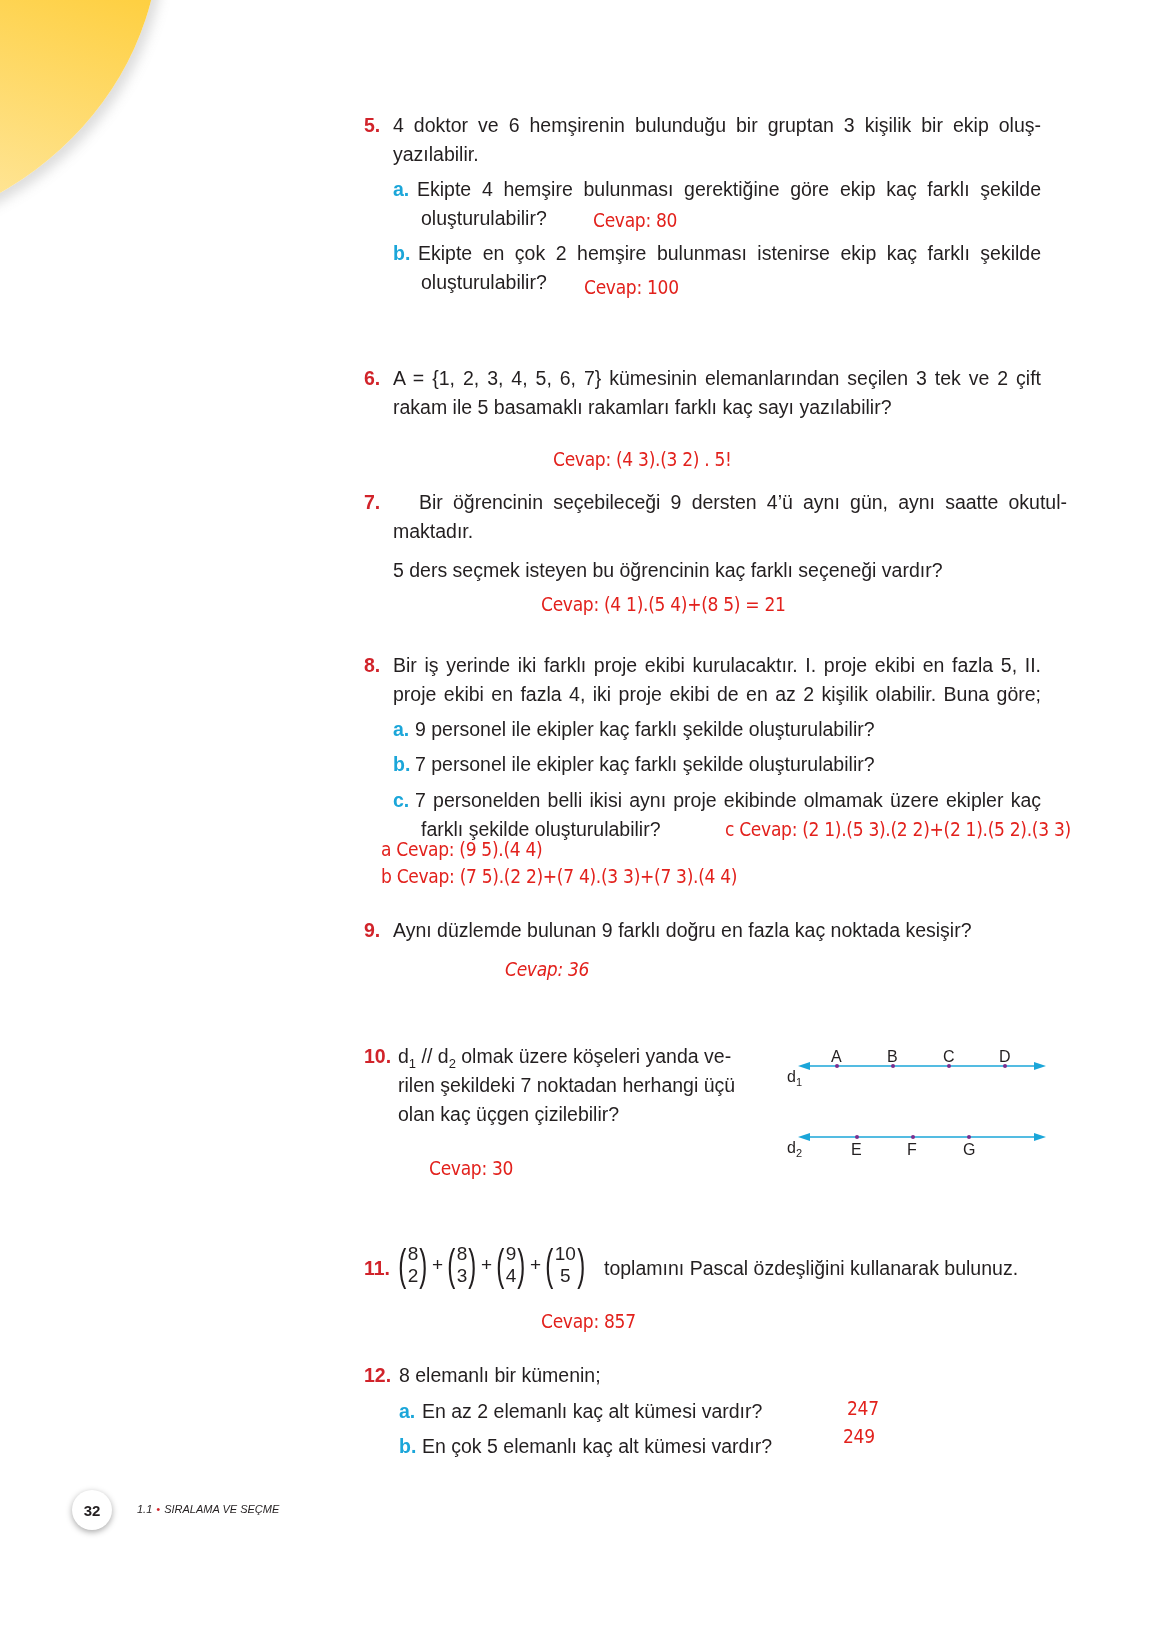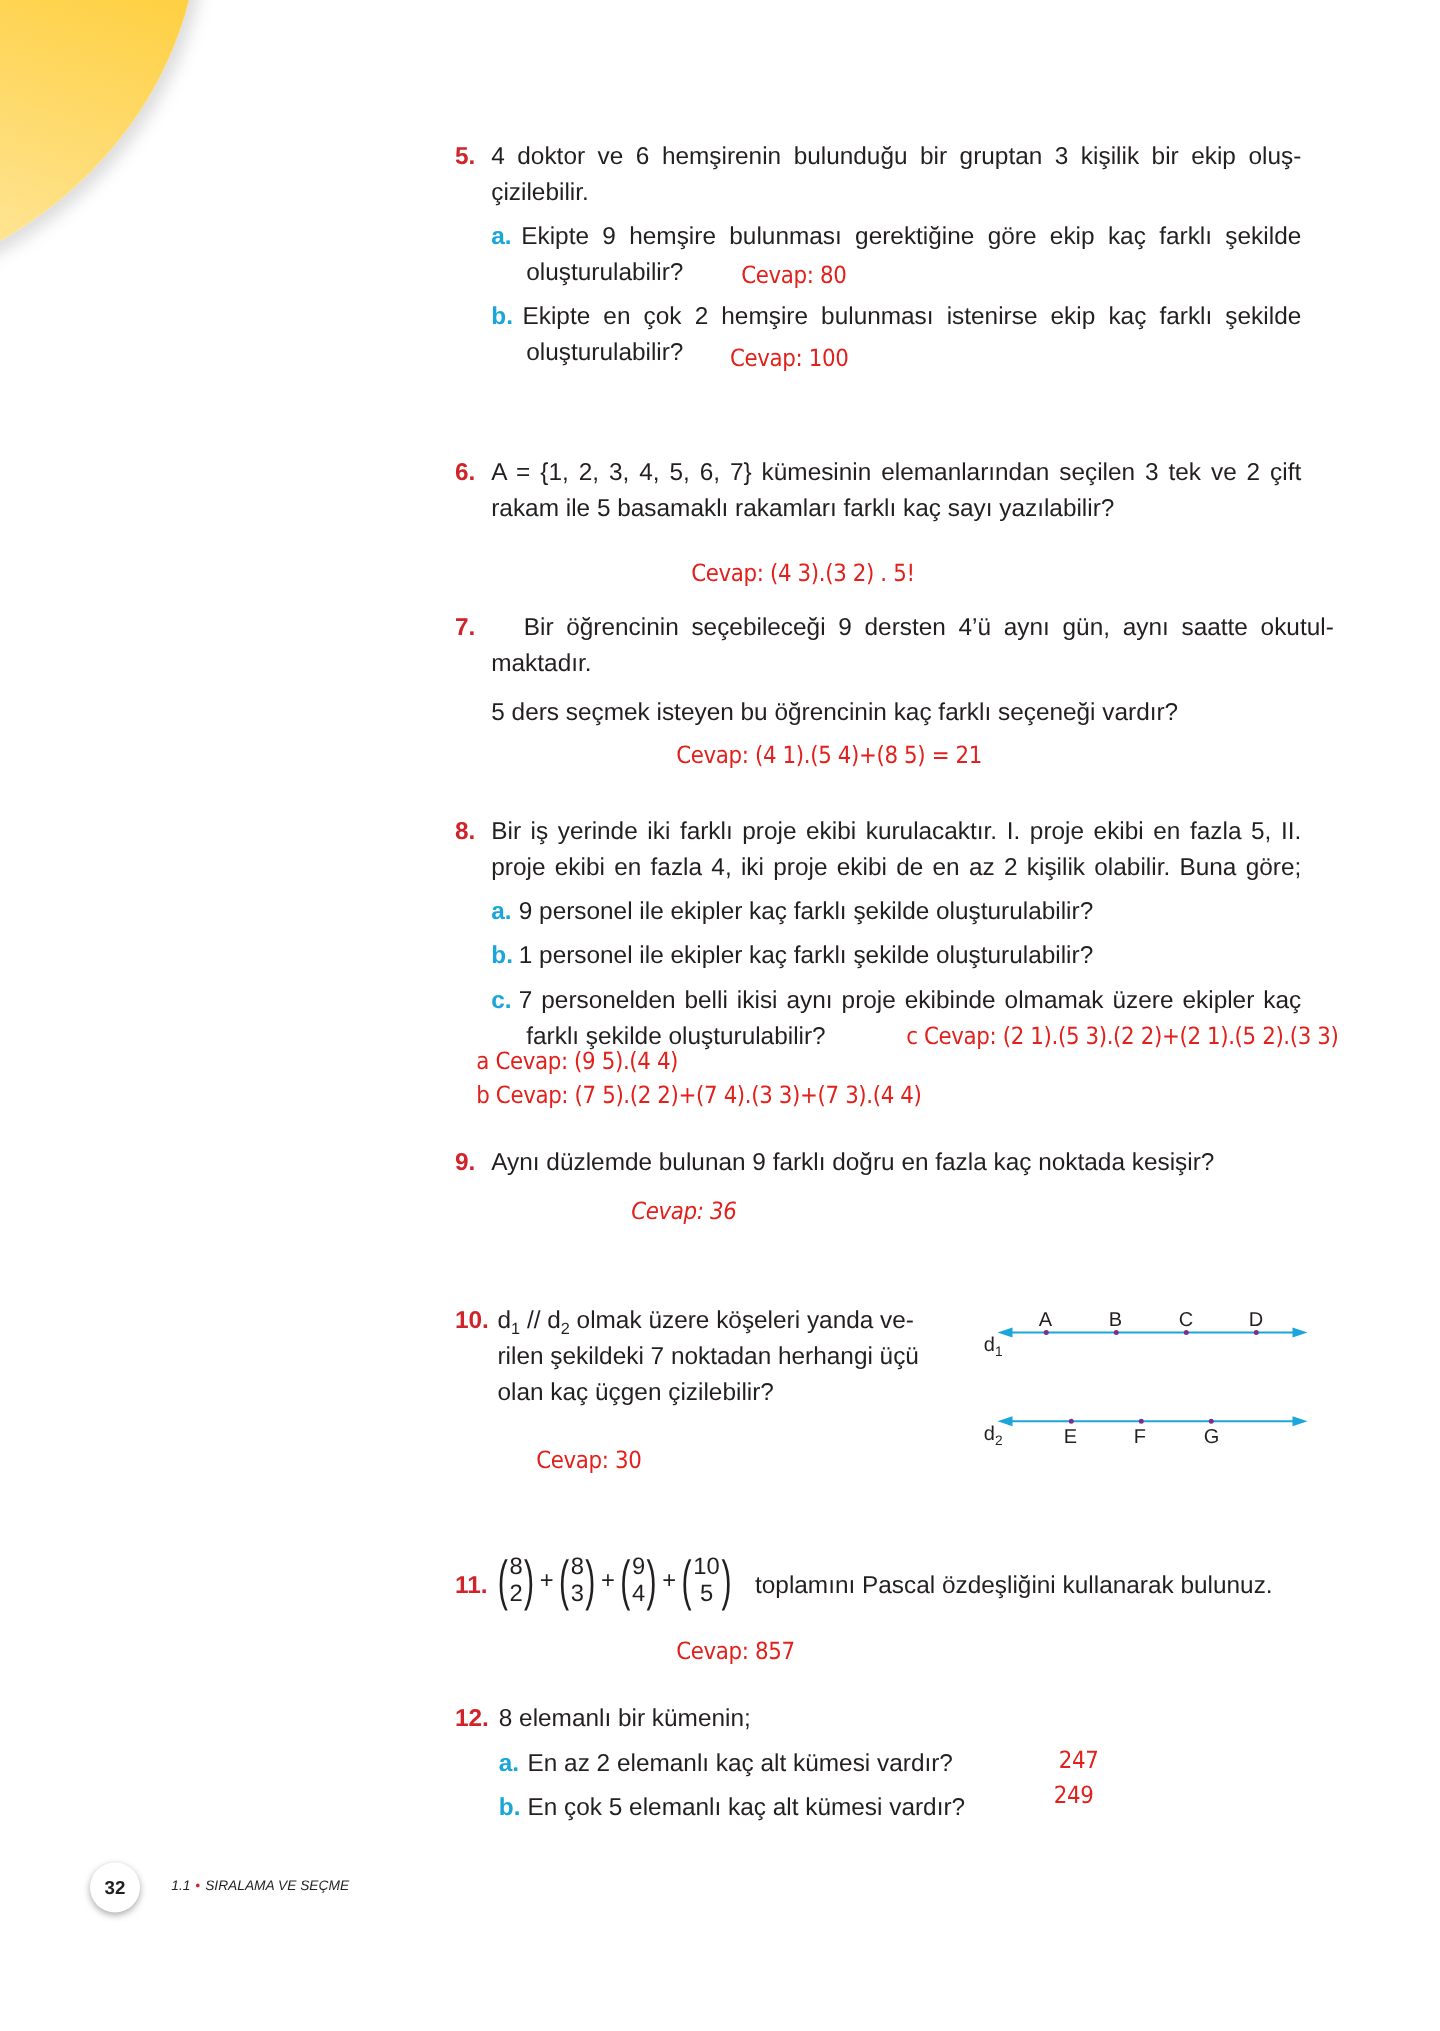--- a/index.html
+++ b/index.html
@@ -38,24 +38,24 @@
 </head>
 <body>
 
 <div class="corner-wrap">
     <div class="corner-shape"></div>
   </div>
 
 <div>
   <span class="abs q num" style="left:364px; top:111px;">5.</span>
   <span class="abs q" style="left:393px; top:111px; width:648px; text-align:justify; text-align-last:justify;">4  doktor ve  6  hemşirenin bulunduğu bir gruptan  3  kişilik bir ekip oluş-</span>
-  <span class="abs q" style="left:393px; top:140px;">çizilebilir.</span>
+  <span class="abs q" style="left:393px; top:140px;">yazılabilir.</span>
 
   <span class="abs q sub" style="left:393px; top:175px;">a.</span>
-  <span class="abs q" style="left:417px; top:175px; width:624px; text-align:justify; text-align-last:justify;">Ekipte  9  hemşire bulunması gerektiğine göre ekip kaç farklı şekilde</span>
+  <span class="abs q" style="left:417px; top:175px; width:624px; text-align:justify; text-align-last:justify;">Ekipte  4  hemşire bulunması gerektiğine göre ekip kaç farklı şekilde</span>
   <span class="abs q" style="left:421px; top:204px;">oluşturulabilir?</span>
   <span class="abs ans" style="left:593px; top:209px;">Cevap: 80</span>
 
   <span class="abs q sub" style="left:393px; top:239px;">b.</span>
   <span class="abs q" style="left:418px; top:239px; width:623px; text-align:justify; text-align-last:justify;">Ekipte en çok  2  hemşire bulunması istenirse ekip kaç farklı şekilde</span>
   <span class="abs q" style="left:421px; top:268px;">oluşturulabilir?</span>
   <span class="abs ans" style="left:584px; top:276px;">Cevap: 100</span>
 </div>
 
 <div>
@@ -75,21 +75,21 @@
 
 <div>
   <span class="abs q num" style="left:364px; top:651px;">8.</span>
   <span class="abs q" style="left:393px; top:651px; width:648px; text-align:justify; text-align-last:justify;">Bir iş yerinde iki farklı proje ekibi kurulacaktır. I. proje ekibi en fazla  5,  II.</span>
   <span class="abs q" style="left:393px; top:680px; width:648px; text-align:justify; text-align-last:justify;">proje ekibi en fazla  4,  iki proje ekibi de en az  2  kişilik olabilir. Buna göre;</span>
 
   <span class="abs q sub" style="left:393px; top:715px;">a.</span>
   <span class="abs q" style="left:415px; top:715px;">9  personel ile ekipler kaç farklı şekilde oluşturulabilir?</span>
 
   <span class="abs q sub" style="left:393px; top:750px;">b.</span>
-  <span class="abs q" style="left:415px; top:750px;">1  personel ile ekipler kaç farklı şekilde oluşturulabilir?</span>
+  <span class="abs q" style="left:415px; top:750px;">7  personel ile ekipler kaç farklı şekilde oluşturulabilir?</span>
 
   <span class="abs q sub" style="left:393px; top:786px;">c.</span>
   <span class="abs q" style="left:415px; top:786px; width:626px; text-align:justify; text-align-last:justify;">7  personelden belli ikisi aynı proje ekibinde olmamak üzere ekipler kaç</span>
   <span class="abs q" style="left:421px; top:815px;">farklı şekilde oluşturulabilir?</span>
 
   <span class="abs ans" style="left:725px; top:818px;">c Cevap: (2 1).(5 3).(2 2)+(2 1).(5 2).(3 3)</span>
   <span class="abs ans" style="left:381px; top:838px;">a Cevap: (9 5).(4 4)</span>
   <span class="abs ans" style="left:381px; top:865px;">b Cevap: (7 5).(2 2)+(7 4).(3 3)+(7 3).(4 4)</span>
 </div>
 

